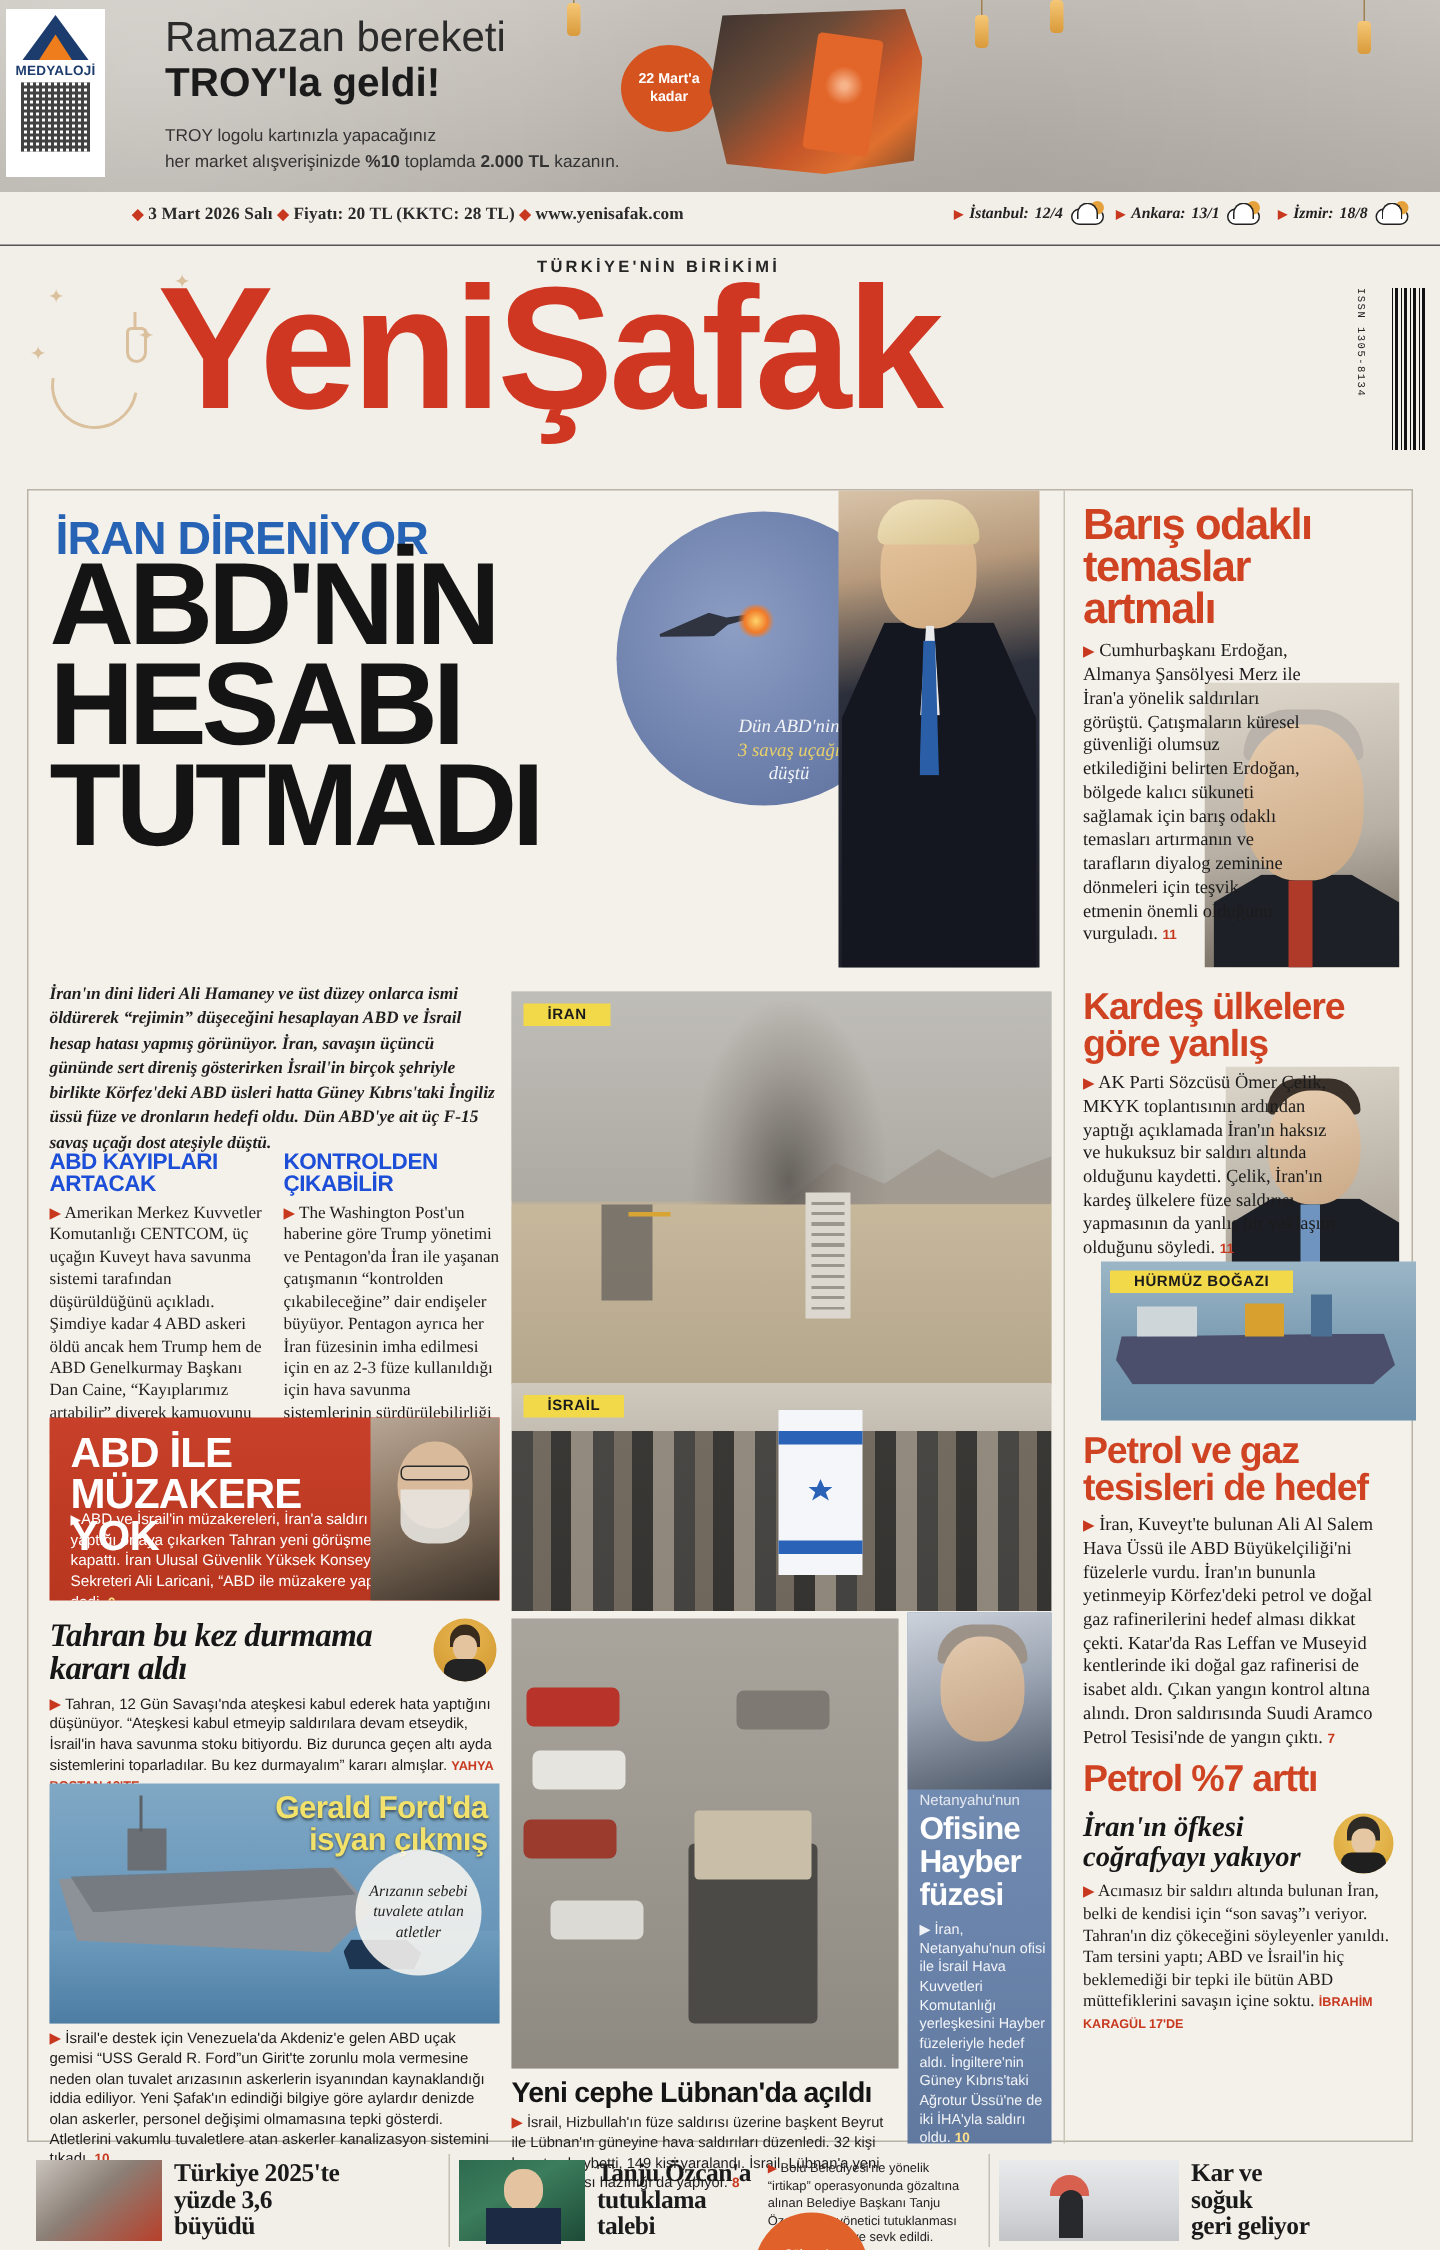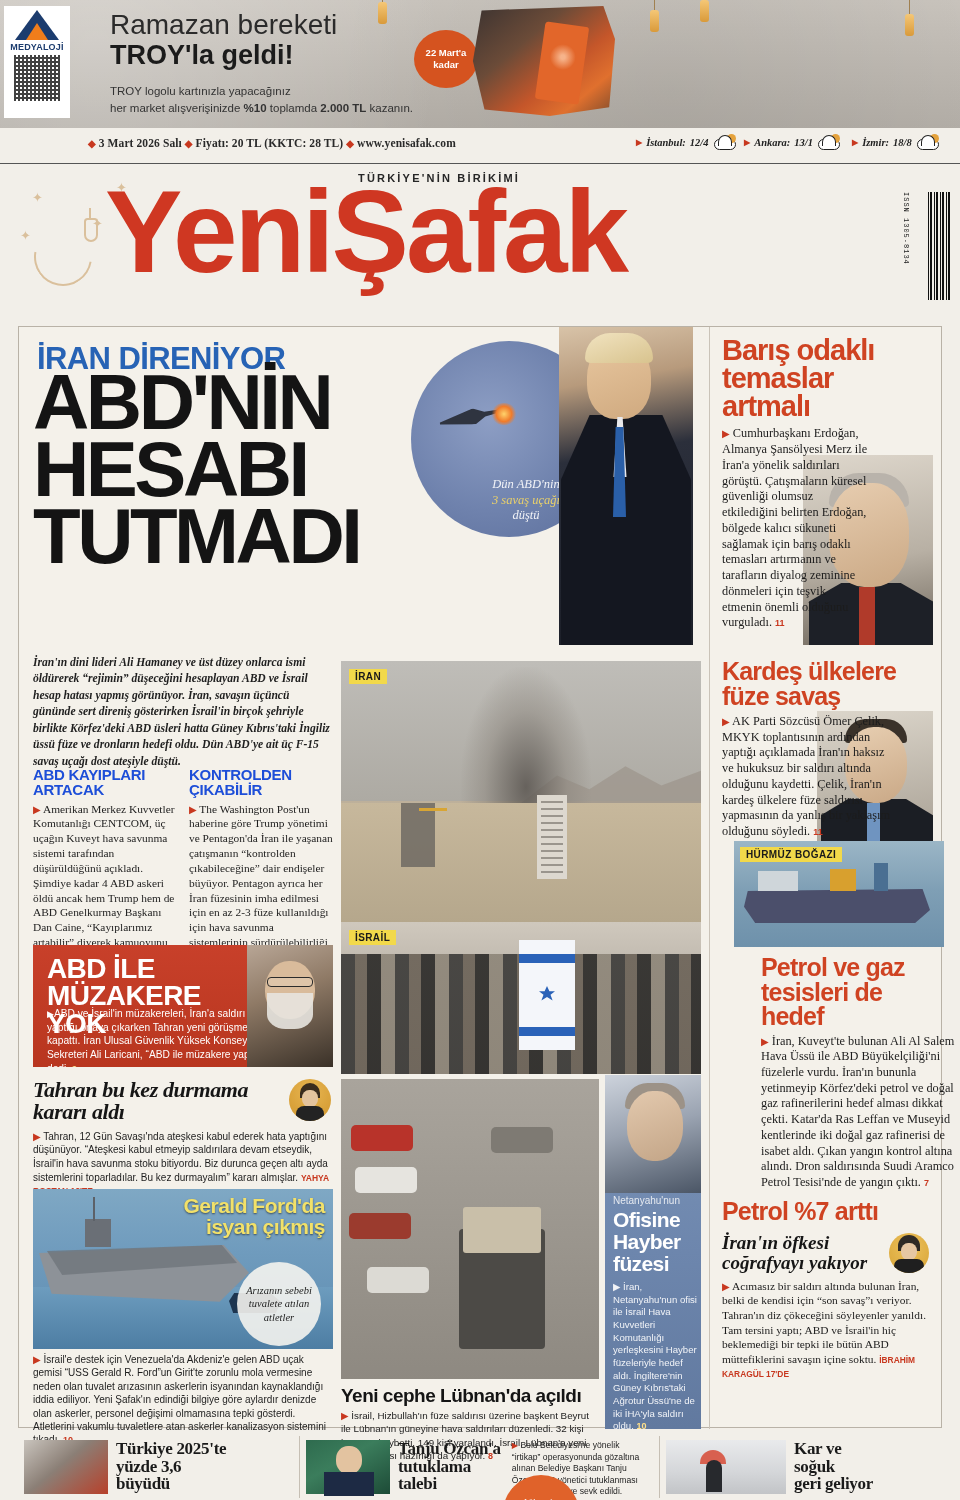--- a/index.html
+++ b/index.html
@@ -215,21 +215,21 @@
     clip-path:polygon(0 18%, 88% 6%, 100% 48%, 86% 92%, 6% 80%);}
   .carrier .deck{position:absolute;left:14px;top:56px;width:190px;height:30px;background:#6f757c;opacity:.8;
     clip-path:polygon(0 20%,92% 0,100% 60%,8% 100%);}
   .carrier .tower{position:absolute;left:52px;top:30px;width:26px;height:28px;background:#6a6f76;}
   .carrier .mast{position:absolute;left:60px;top:8px;width:2px;height:24px;background:#5c6168;}
   .carrier .tug{position:absolute;left:196px;top:104px;width:52px;height:20px;background:#1d3550;
     clip-path:polygon(0 40%,10% 0,80% 0,100% 45%,90% 100%,8% 100%);}
   .carrier h2 { position:absolute; right:8px; top:6px; width:190px; text-align:right;
     font-family:"Liberation Sans",sans-serif; font-weight:bold; font-size:21px; color:#f2e16a;
     line-height:1; letter-spacing:-.5px; text-shadow:0 1px 2px rgba(0,0,0,.55);}
-  .carrier .bubble{ position:absolute; right:12px; top:73px; width:84px; height:84px; border-radius:50%;
+  .carrier .bubble{ position:absolute; right:12px; top:44px; width:84px; height:84px; border-radius:50%;
     background:rgba(248,246,240,.88); display:flex; align-items:center; justify-content:center;
     font-family:"Liberation Serif",serif; font-style:italic; font-size:10.5px; color:#1e1e1e;
     text-align:center; line-height:1.28;}
   .carrier-text { position:absolute; left:14px; top:1026px; width:300px;
     font-family:"Liberation Sans",sans-serif; font-size:10px; line-height:1.34; color:#1d1d1d;}
 
   
   .c-iran { position:absolute; left:322px; top:334px; width:360px; height:262px; overflow:hidden;
     background:linear-gradient(180deg,#b9b8b4 0%,#a9a59c 34%,#c4b49a 60%,#b7a88c 100%); }
   .c-iran .smoke{position:absolute;left:120px;top:6px;width:130px;height:150px;
@@ -237,21 +237,21 @@
   .c-iran .sky{position:absolute;left:0;top:0;width:100%;height:140px;background:linear-gradient(180deg,#bfbdb8,#adaaa3);}
   .c-iran .mount{position:absolute;right:0;top:96px;width:180px;height:46px;background:#9d968c;opacity:.75;
     clip-path:polygon(0 100%,20% 40%,38% 70%,58% 20%,78% 62%,100% 30%,100% 100%);}
   .c-iran .city{position:absolute;left:0;bottom:0;width:100%;height:120px;
     background:linear-gradient(180deg,#c7b89c,#b5a78c);}
   .c-iran .b1{position:absolute;left:60px;bottom:56px;width:34px;height:64px;background:#6f6a63;opacity:.85;}
   .c-iran .b2{position:absolute;left:196px;bottom:44px;width:30px;height:84px;background:#ddd8cf;}
   .c-iran .b2:after{content:"";position:absolute;inset:6px 4px;background-image:repeating-linear-gradient(0deg,#9a958d 0 2px,transparent 2px 7px);}
   .c-iran .crane{position:absolute;left:78px;bottom:112px;width:28px;height:3px;background:#d8a534;}
   .label { position:absolute; font-family:"Liberation Sans",sans-serif; font-weight:bold; font-size:10px;
-    background:#f2d94a; color:#1a1a1a; padding:2px 6px; letter-spacing:.4px;}
+    background:#f2d94a; color:#1a1a1a; padding:2px 16px; letter-spacing:.4px;}
 
   .c-israel { position:absolute; left:322px; top:595px; width:360px; height:152px; overflow:hidden;
     background:linear-gradient(180deg,#cfc8bd 0%, #9b948a 100%);}
   .c-israel .crowd{position:absolute;left:0;bottom:0;width:100%;height:120px;
     background:repeating-linear-gradient(90deg,#3b3a38 0 14px,#6b6257 14px 26px,#2a2927 26px 40px,#8d8578 40px 54px);
     opacity:.9;}
   .c-israel .flag{position:absolute;left:178px;top:18px;width:56px;height:110px;background:#f4f6fa;}
   .c-israel .flag i{position:absolute;left:0;width:100%;height:9px;background:#2a62b8;}
   .c-israel .flag i:nth-child(1){top:14px;} .c-israel .flag i:nth-child(2){bottom:14px;}
   .c-israel .star{position:absolute;left:20px;top:46px;width:16px;height:16px;
@@ -598,38 +598,38 @@
       <div style="position:relative;height:182px;">
         <div class="celik-wrap">
           <span class="bg"></span>
             <span class="suit"></span>
             <span class="hair"></span>
             <span class="face"></span>
             <span class="tie"></span>
         </div>
         <div class="r-h2" style="position:relative;z-index:2;">
           <span>Kardeş ülkelere</span><br>
-          <span>füze savaş</span>
+          <span>göre yanlış</span>
         </div>
         <p class="r-p" style="position:relative;z-index:2;width:176px;margin-top:6px;">
           <span class="tri">▶</span> <span>AK Parti Sözcüsü Ömer Çelik, MKYK toplantısının ardından yaptığı açıklamada İran'ın haksız ve hukuksuz bir saldırı altında olduğunu kaydetti. Çelik, İran'ın kardeş ülkelere füze saldırısı yapmasının da yanlış bir yaklaşım olduğunu söyledi.</span> <span class="pg">11</span>
         </p>
       </div>
 
       <div style="position:relative;height:114px;">
         <div class="hurmuz-photo">
           <span class="ship"></span>
           <span class="sup"></span>
             <span class="crane"></span>
             <span class="crane2"></span>
         </div>
         <span class="label hurmuz-label">HÜRMÜZ BOĞAZI</span>
       </div>
 
-      <div style="position:relative;margin-left:39px;">
+      <div style="position:relative;">
         <div class="r-h2">
           <span>Petrol ve gaz</span><br>
           <span>tesisleri de hedef</span>
         </div>
         <p class="r-p" style="margin-top:5px;width:208px;">
           <span class="tri">▶</span> <span>İran, Kuveyt'te bulunan Ali Al Salem Hava Üssü ile ABD Büyükelçiliği'ni füzelerle vurdu. İran'ın bununla yetinmeyip Körfez'deki petrol ve doğal gaz rafinerilerini hedef alması dikkat çekti. Katar'da Ras Leffan ve Museyid kentlerinde iki doğal gaz rafinerisi de isabet aldı. Çıkan yangın kontrol altına alındı. Dron saldırısında Suudi Aramco Petrol Tesisi'nde de yangın çıktı.</span> <span class="pg">7</span>
         </p>
       </div>
 
       <div style="position:relative;margin-top:8px;">

